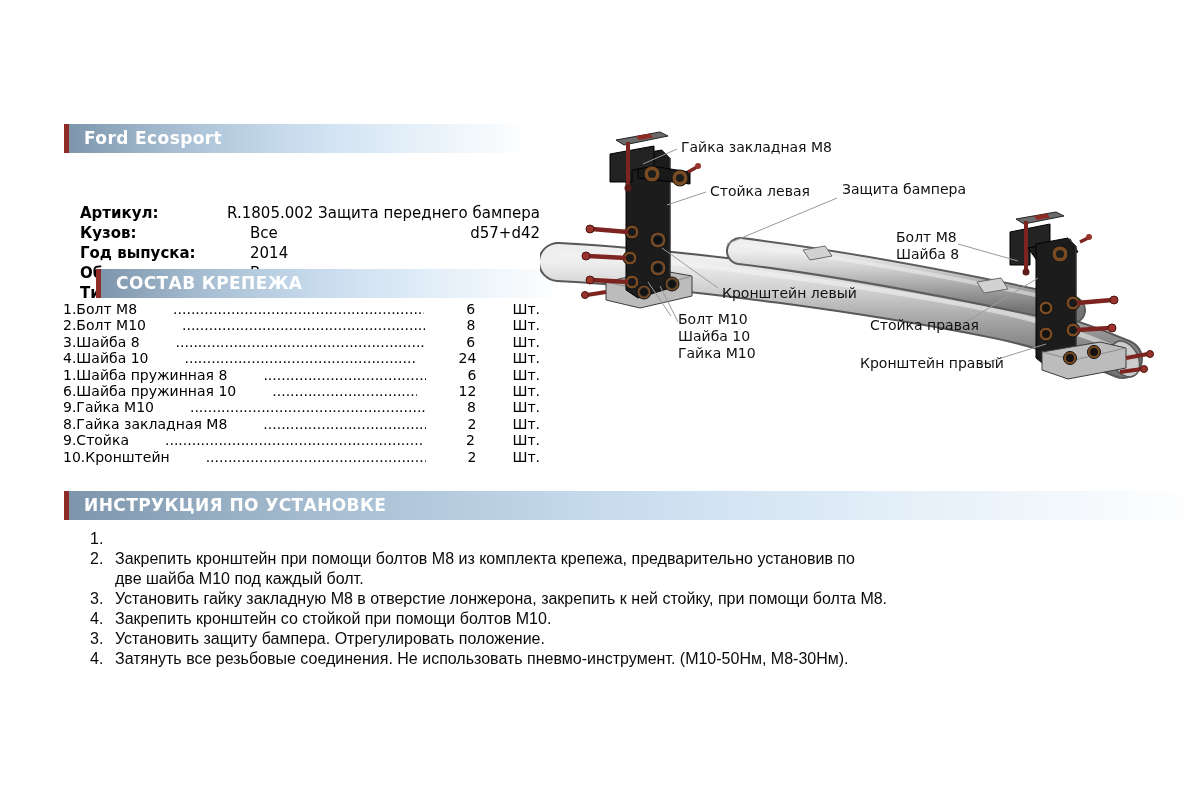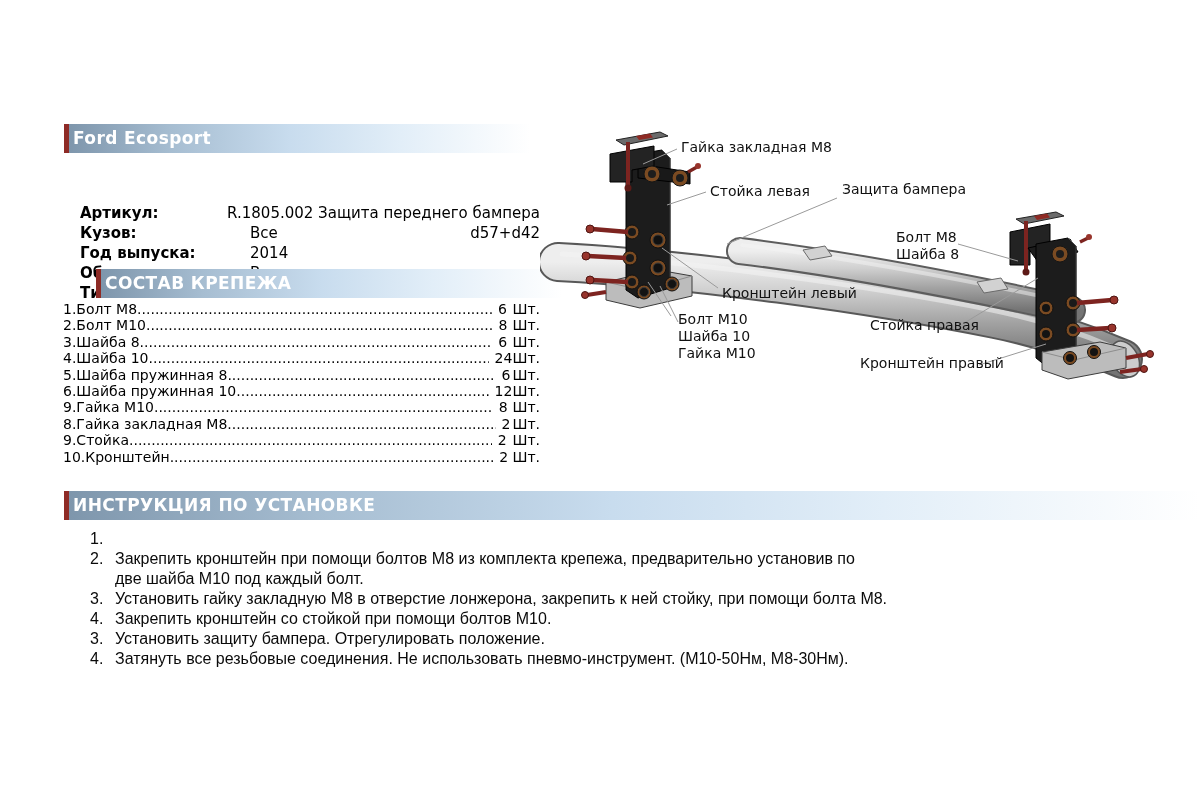--- a/index.html
+++ b/index.html
@@ -2,33 +2,33 @@
 <html><head>
 <meta charset="utf-8">
 <style>
   html,body{margin:0;padding:0;background:#fff;}
   .page{position:relative;width:1200px;height:799px;background:#ffffff;overflow:hidden;
         font-family:"DejaVu Sans",sans-serif;color:#000;}
   
   .bar{position:absolute;height:29px;border-left:5px solid #8e2b26;
        background:linear-gradient(90deg,#7e96ac 0%,#a6bdd1 22%,#c8dcee 48%,#e2eef8 72%,#ffffff 100%);
        color:#fff;font-weight:bold;font-size:17px;line-height:29px;letter-spacing:.4px;
-       padding-left:4px;box-sizing:border-box;}
+       padding-left:15px;box-sizing:border-box;}
   .bar-ford{left:64px;top:124px;width:466px;}
   .bar-fasteners{left:64px;top:269px;width:466px;margin-left:32px;}
   .bar-instructions{left:64px;top:491px;width:1136px;}
   
   .info{position:absolute;left:80px;top:159px;width:460px;font-size:15px;line-height:20px;margin-top:44px;}
   .irow{display:flex;position:relative;}
   .ilabel{width:170px;font-weight:bold;white-space:nowrap;}
   .ivalue{white-space:nowrap;}
   .iextra{position:absolute;right:0;top:0;}
   
   .flist{position:absolute;left:63px;top:301px;width:477px;font-size:14px;line-height:16.4px;}
-  .lrow{display:flex;align-items:baseline;}
+  .lrow{display:flex;align-items:baseline;gap:36px;}
   .lname{white-space:nowrap;}
   .ldots{flex:1 1 auto;overflow:hidden;white-space:nowrap;margin:0 6px 0 0;}
   .ldots::after{content:"..........................................................................................................................";}
   .lqty{width:22px;white-space:nowrap;}
   .lunit{white-space:nowrap;}
   
   .instr{position:absolute;left:90px;top:529px;width:1040px;
          font-family:"Liberation Sans",sans-serif;font-size:16px;line-height:20px;color:#0a0a0a;}
   .srow{display:flex;white-space:nowrap;}
   .snum{width:25px;flex:0 0 25px;}
@@ -94,21 +94,21 @@
         <span class="lqty">6</span>
         <span class="lunit">Шт.</span>
       </div>
       <div class="lrow">
         <span class="lname">4.Шайба 10</span>
         <span class="ldots"></span>
         <span class="lqty">24</span>
         <span class="lunit">Шт.</span>
       </div>
       <div class="lrow">
-        <span class="lname">5.Шайба пружинная 8</span>
+        <span class="lname">1.Шайба пружинная 8</span>
         <span class="ldots"></span>
         <span class="lqty">6</span>
         <span class="lunit">Шт.</span>
       </div>
       <div class="lrow">
         <span class="lname">6.Шайба пружинная 10</span>
         <span class="ldots"></span>
         <span class="lqty">12</span>
         <span class="lunit">Шт.</span>
       </div>

